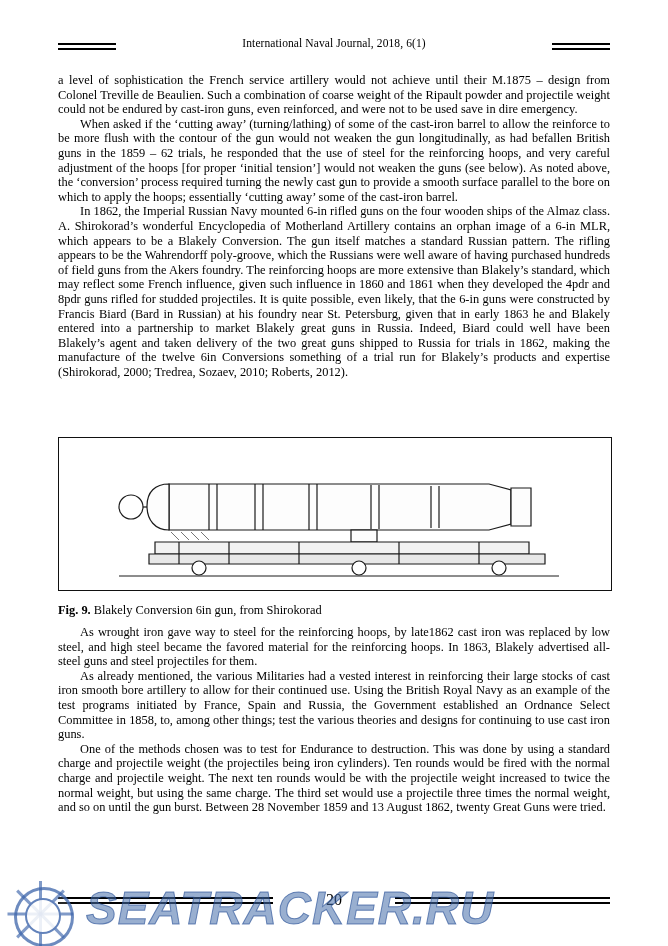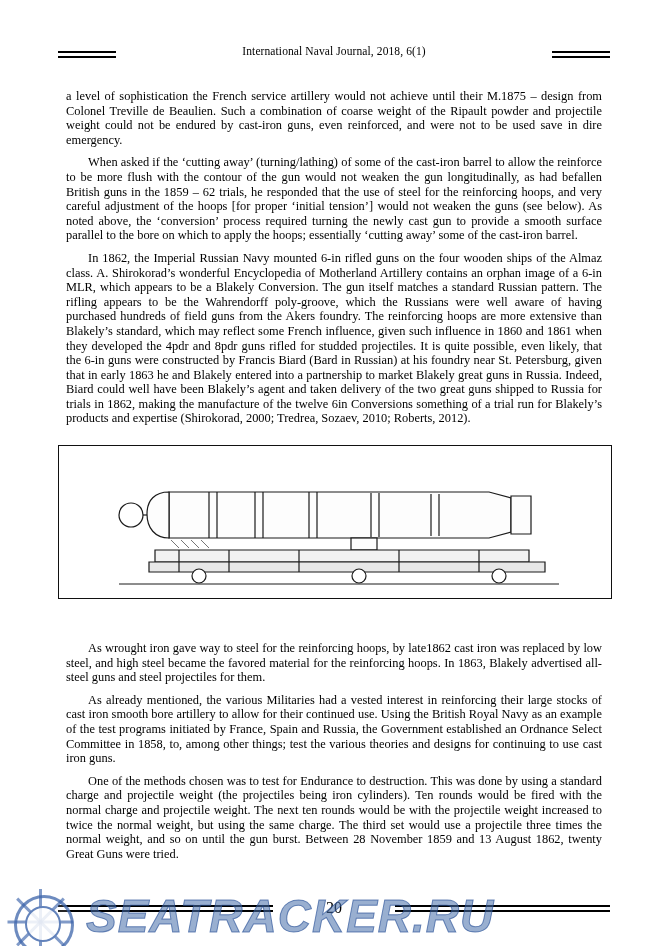--- a/index.html
+++ b/index.html
@@ -10,21 +10,21 @@
   body {
     width: 668px;
     height: 946px;
     position: relative;
     font-family: "Liberation Serif", serif;
     color: #000;
     overflow: hidden;
   }
   .page {
     position: absolute;
-    left: 0; top: 13px;
+    left: 0; top: 5px;
     width: 668px;
     height: 675px;
   }
 
   
   .header {
     position: absolute;
     left: 58px;
     top: 32px;
     width: 552px;
@@ -59,21 +59,21 @@
   }
 
   
   .content {
     position: absolute;
     left: 58px;
     top: 68px;
     width: 552px;
   }
   p.para {
-    margin: 8px;
+    margin: 0;
     text-align: justify;
     font-size: 12.4px;
     line-height: 14.6px;
     text-indent: 22px;
   }
   p.para.first { text-indent: 0; }
 
   
   .figure-wrap {
     position: absolute;
@@ -250,20 +250,24 @@
 
           <g stroke-width="0.6">
             <line x1="112" y1="94" x2="120" y2="102"></line>
             <line x1="122" y1="94" x2="130" y2="102"></line>
             <line x1="132" y1="94" x2="140" y2="102"></line>
             <line x1="142" y1="94" x2="150" y2="102"></line>
           </g>
         </g>
       </svg>
     </div>
+    <div class="figure-caption">
+      <b>Fig. 9.</b>
+      <span>Blakely Conversion 6in gun, from Shirokorad</span>
+    </div>
   </div>
 
   <div class="content-lower">
     <p class="para">As wrought iron gave way to steel for the reinforcing hoops, by late1862 cast iron was replaced by low steel, and high steel became the favored material for the reinforcing hoops. In 1863, Blakely advertised all-steel guns and steel projectiles for them.</p>
     <p class="para">As already mentioned, the various Militaries had a vested interest in reinforcing their large stocks of cast iron smooth bore artillery to allow for their continued use. Using the British Royal Navy as an example of the test programs initiated by France, Spain and Russia, the Government established an Ordnance Select Committee in 1858, to, among other things; test the various theories and designs for continuing to use cast iron guns.</p>
     <p class="para">One of the methods chosen was to test for Endurance to destruction. This was done by using a standard charge and projectile weight (the projectiles being iron cylinders). Ten rounds would be fired with the normal charge and projectile weight. The next ten rounds would be with the projectile weight increased to twice the normal weight, but using the same charge. The third set would use a projectile three times the normal weight, and so on until the gun burst. Between 28 November 1859 and 13 August 1862, twenty Great Guns were tried.</p>
   </div>
 
   <div class="footer">
     <div class="footer-rule-left"></div>

